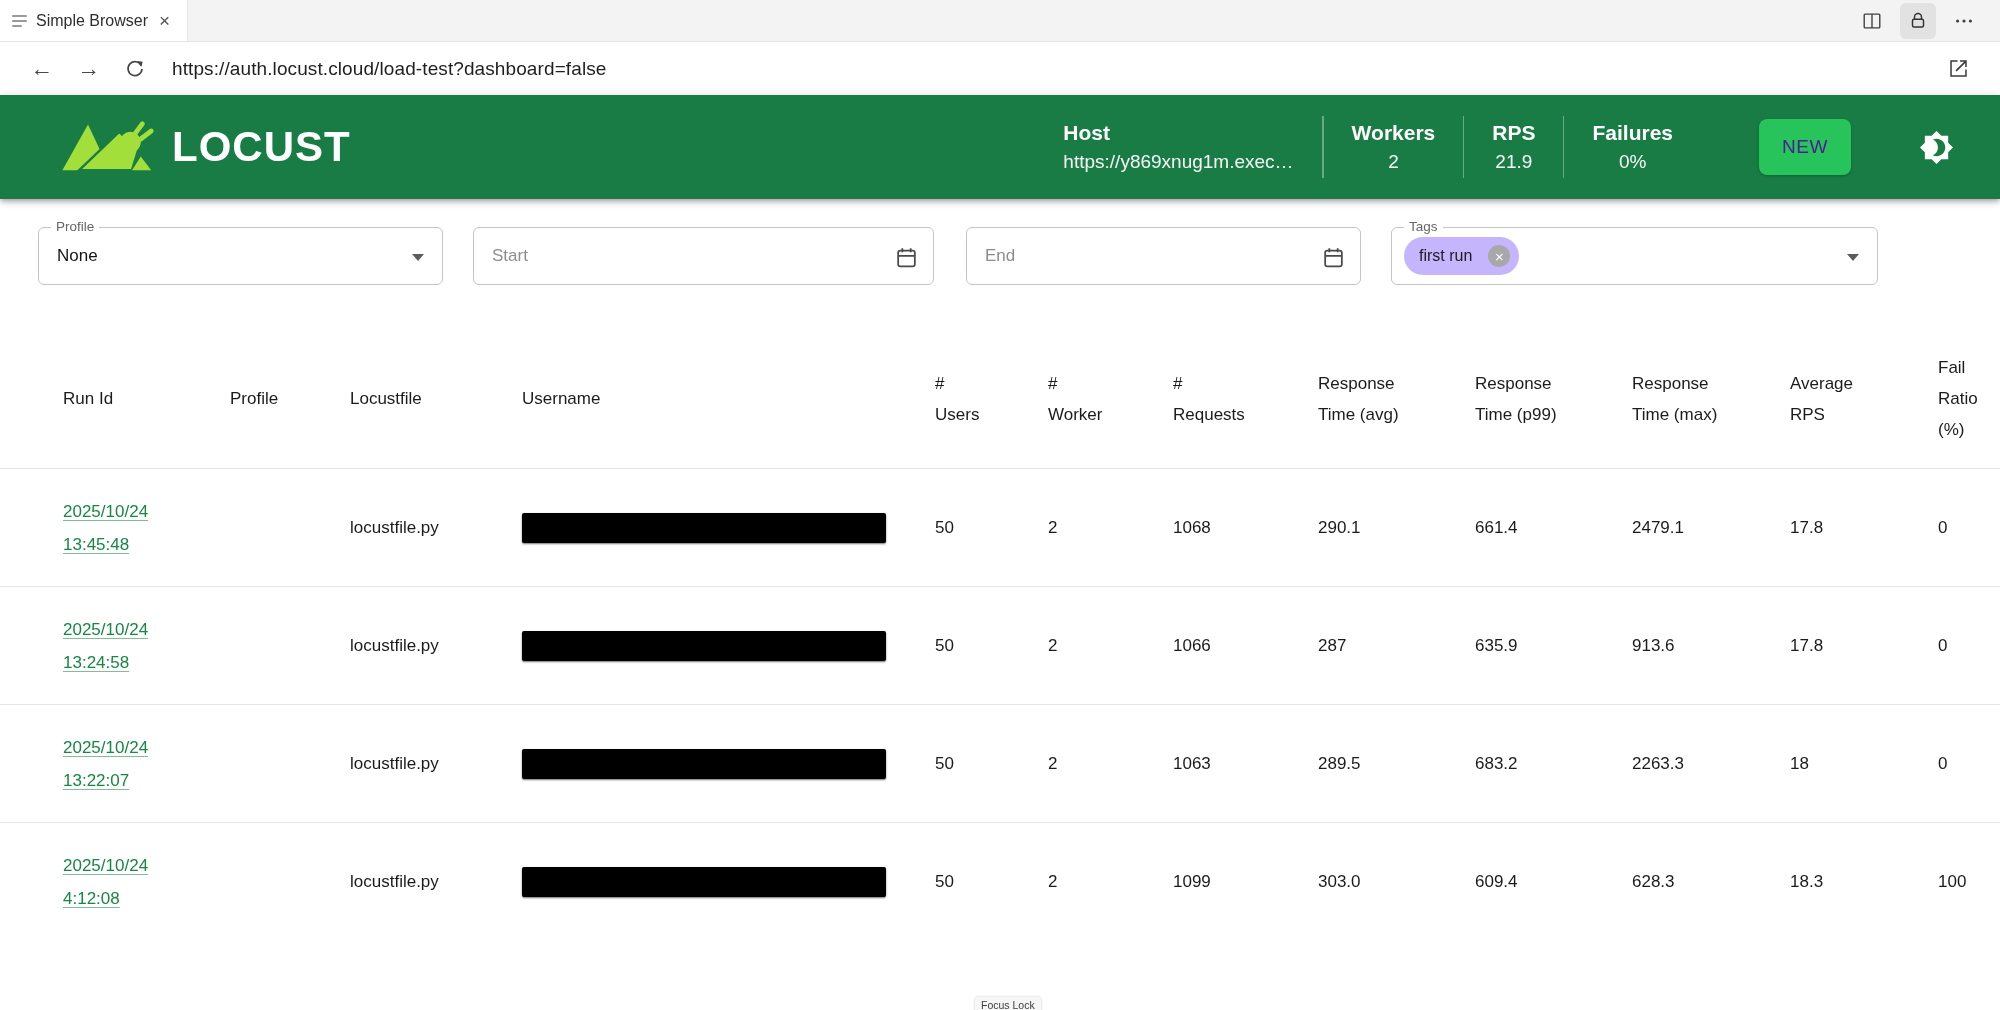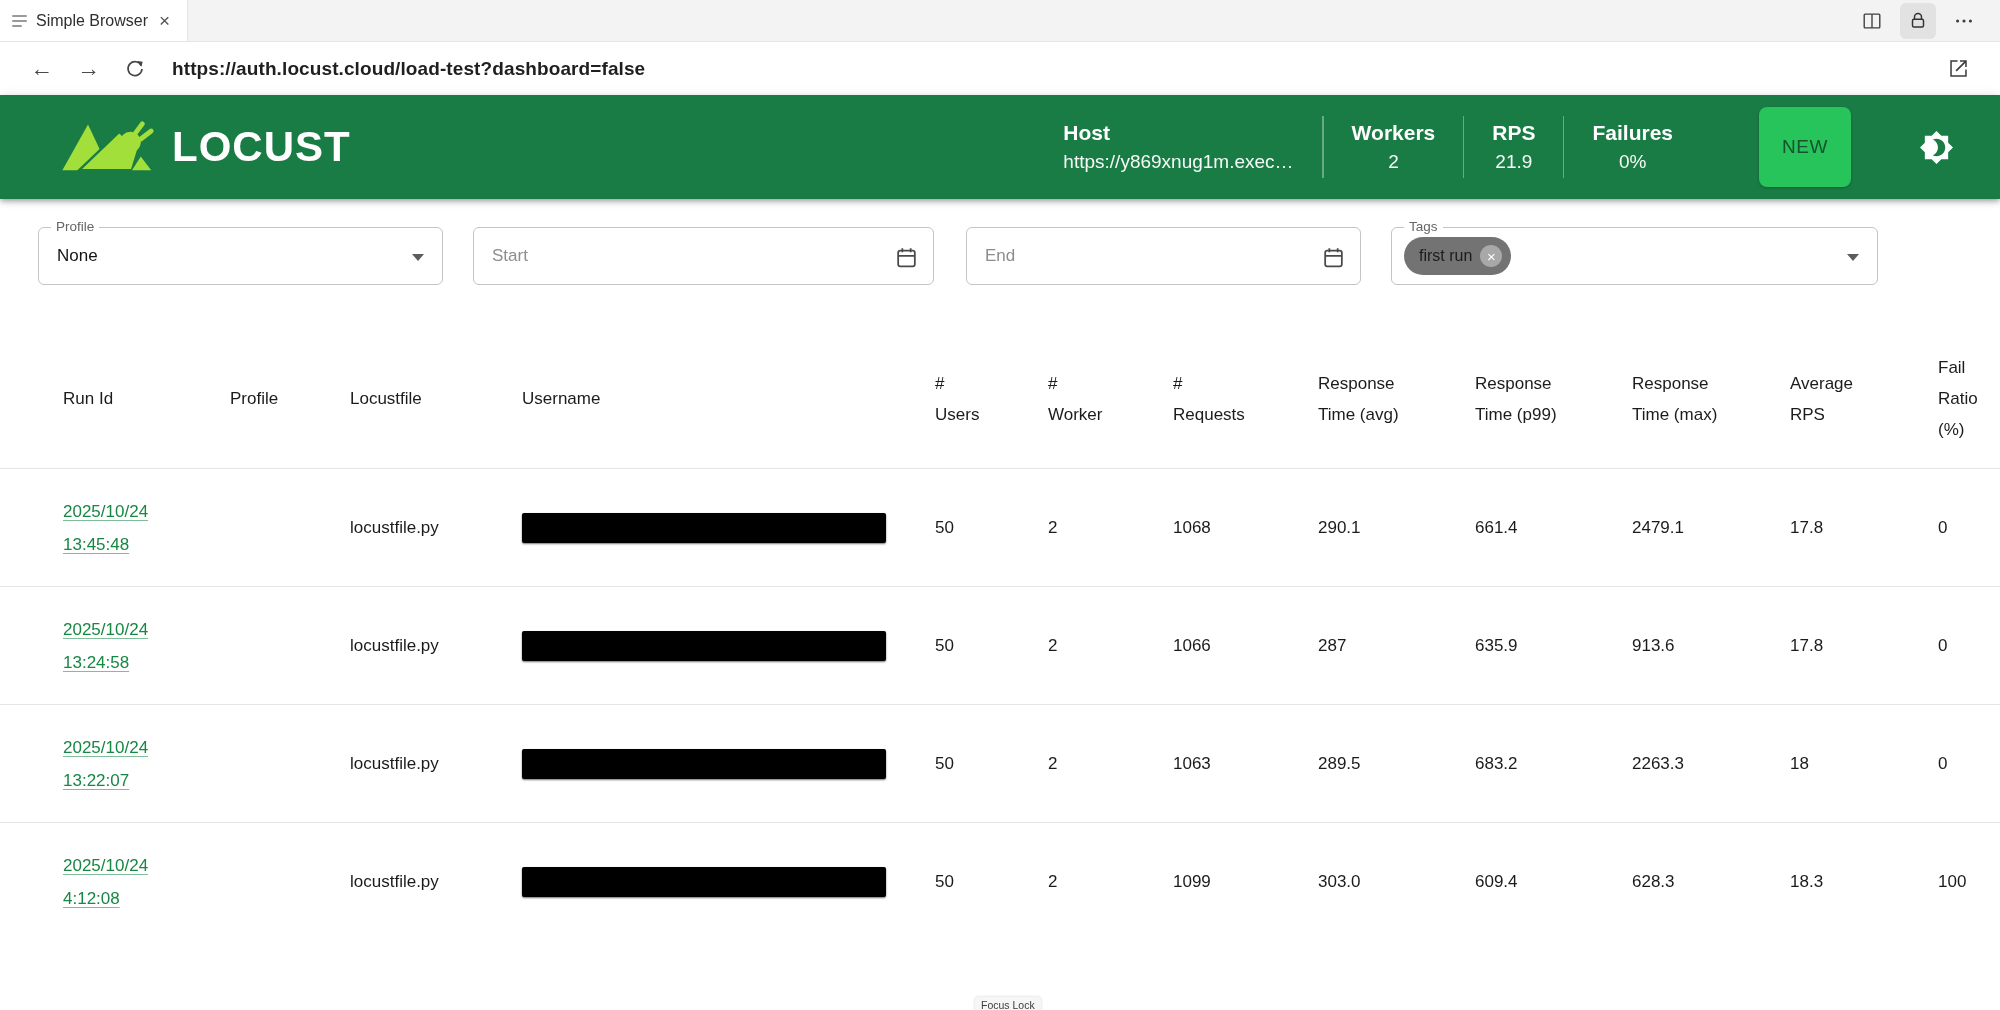--- a/index.html
+++ b/index.html
@@ -18,38 +18,38 @@
   .tab-title { font-size:16px; color:#2f2f2f; white-space:nowrap; }
   .tab-close { font-size:19px; color:#555; margin-left:2px; line-height:1; cursor:pointer; }
   .tabbar-actions { margin-left:auto; display:flex; align-items:center; gap:10px; padding-right:18px; }
   .tb-btn { width:36px; height:36px; display:flex; align-items:center; justify-content:center;
             border-radius:6px; cursor:pointer; }
   .tb-btn.locked { background:#e2e2e2; }
 
   .urlbar { height:53px; background:#fff; display:flex; align-items:center; padding:0 30px; }
   .nav-arrow { font-size:23px; color:#4a4a4a; margin-right:24px; cursor:pointer; line-height:1; }
   .reload { margin-right:26px; cursor:pointer; display:flex; }
-  .url-text { font-size:19px; color:#1f1f1f; letter-spacing:.1px; flex:1;font-weight:bold; }
+  .url-text { font-size:19px; color:#1f1f1f; letter-spacing:.1px; flex:1; }
   .open-ext { cursor:pointer; display:flex; }
 
   
   .appbar { height:104px; background:var(--appbar-green,#1a7c45); display:flex; align-items:center;
             padding:0 46px 0 60px; color:#fff;
             box-shadow:0 2px 4px -1px rgba(0,0,0,.2),0 4px 5px 0 rgba(0,0,0,.14),0 1px 10px 0 rgba(0,0,0,.12);
             position:relative; z-index:5; }
   .brand { display:flex; align-items:center; gap:16px; }
   .brand-name { font-size:42px; font-weight:800; letter-spacing:1px; color:#fff; }
   .stats { display:flex; align-items:center; margin-left:auto; }
   .stat { padding:0 28px; text-align:center; }
   .stat.host { text-align:left; padding-left:0; max-width:330px; }
   .stat-label { font-size:21px; font-weight:700; line-height:30px; }
   .stat-value { font-size:19px; line-height:28px; color:rgba(255,255,255,.96); white-space:nowrap; }
   .stat-div { width:1px; height:62px; background:rgba(255,255,255,.35); }
-  .new-btn { margin-left:58px; width:92px; height:80px; border:none; border-radius:8px;
-             background:var(--button-green,#27c35b); color:#14532d; font-size:19px;
+  .new-btn { margin-left:58px; width:92px; height:56px; border:none; border-radius:8px;
+             background:var(--button-green,#27c35b); color:#4c1d95; font-size:19px;
              font-family:"Liberation Sans",sans-serif; letter-spacing:.6px; cursor:pointer;
              box-shadow:0 1px 3px rgba(0,0,0,.25); }
   .theme-toggle { margin-left:68px; cursor:pointer; display:flex; }
 
   
   .navtabs { height:83px; display:flex; align-items:stretch; padding-left:24px; background:#fff; }
   .navtab { display:flex; align-items:center; padding:0 24px; font-size:17px; font-weight:500;
             letter-spacing:.5px; color:#616161; cursor:pointer; position:relative; white-space:nowrap; }
   .navtab.active { color:var(--accent-green,#178744); }
   .navtab.active::after { content:""; position:absolute; left:0; right:0; bottom:7px; height:3px;
@@ -64,22 +64,22 @@
   .f-profile { width:405px; }
   .f-start { width:461px; margin-left:30px; }
   .f-end   { width:395px; margin-left:32px; }
   .f-tags  { width:487px; margin-left:30px; }
   .field-value { font-size:17px; color:#141414; padding-left:18px; }
   .field-placeholder { font-size:17px; color:#8d8d8d; padding-left:18px; }
   .sel-arrow { position:absolute; right:18px; top:26px; width:0; height:0;
            border-left:6px solid transparent; border-right:6px solid transparent;
            border-top:7px solid #5c5c5c; }
   .cal-icon { position:absolute; right:14px; top:17px; display:flex; }
-  .chip { margin-left:12px; height:38px; background:#737373; border-radius:19px;
-          display:flex; align-items:center; padding:0 9px 0 15px; gap:8px; }
+  .chip { margin-left:12px; height:38px; background:#c4b5fd; border-radius:19px;
+          display:flex; align-items:center; padding:0 9px 0 15px; gap:16px; }
   .chip-label { font-size:16px; color:#1c1c1c; }
   .chip-x { width:22px; height:22px; border-radius:50%; background:#a8a8a8; color:#fff;
             font-size:15px; display:flex; align-items:center; justify-content:center; cursor:pointer; }
 
   
   .grid { display:grid; grid-template-columns:167px 120px 172px 413px 113px 125px 145px 157px 157px 158px 148px 140px;
           padding-left:63px; align-items:center; }
   .thead { margin-top:44px; height:140px; border-bottom:1px solid #e6e6e6; }
   .th { font-size:17px; color:#1c1c1c; line-height:31px; padding-right:10px; }
   .th.w-users, .th.w-worker { max-width:66px; }

